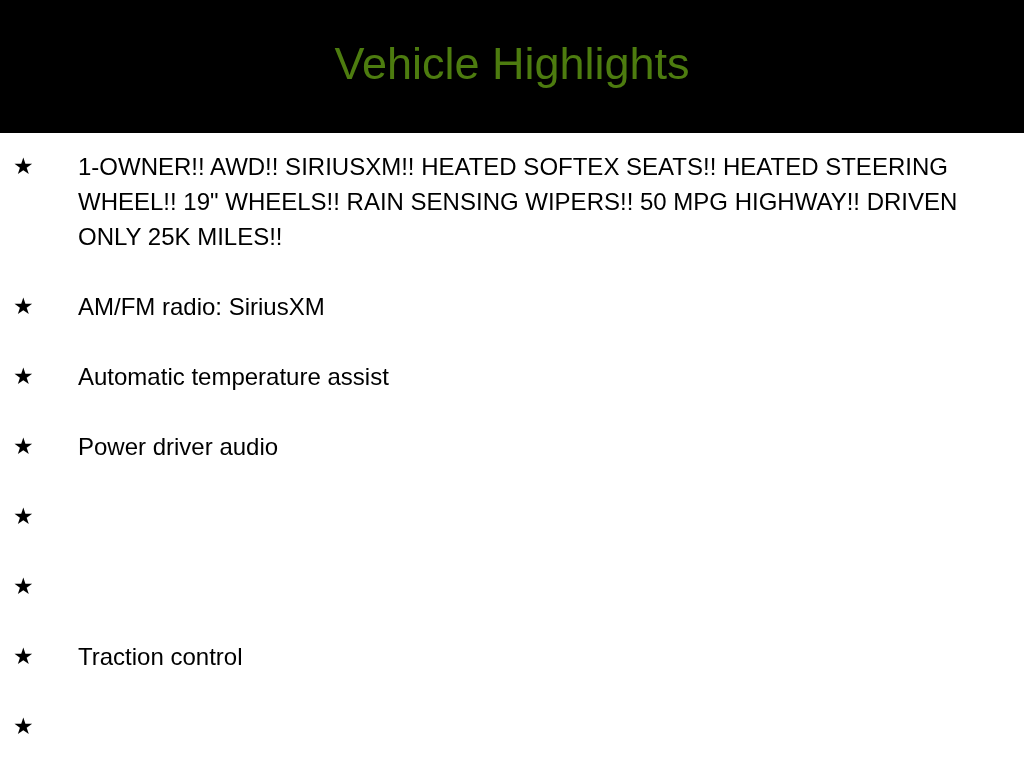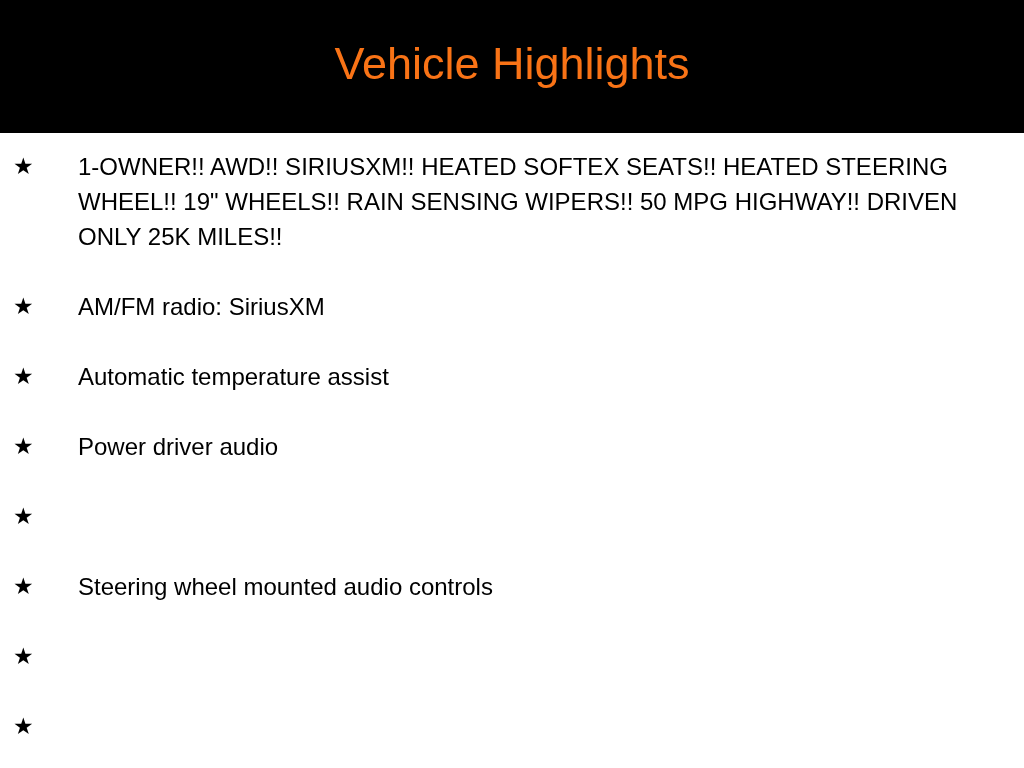--- a/index.html
+++ b/index.html
@@ -20,21 +20,21 @@
   }
   .header {
     width: 100%;
     height: 133px;
     background: #000000;
     display: flex;
     align-items: center;
     justify-content: center;
   }
   .header .title {
-    color: #f97316;
+    color: #4d7c0f;
     font-size: 45px;
     font-weight: 400;
     letter-spacing: 0px;
     line-height: 1;
     padding-bottom: 6px;
   }
   .content {
     padding: 16px 40px 0 13px;
   }
   .list-item {
@@ -87,25 +87,25 @@
       <span class="bullet">★</span>
       <span class="item-text">Power driver audio</span>
     </div>
 
     <div class="list-item">
       <span class="bullet">★</span>
     </div>
 
     <div class="list-item">
       <span class="bullet">★</span>
-      <span class="item-text">Steering wheel mounted audio controls</span>
     </div>
 
     <div class="list-item">
       <span class="bullet">★</span>
+      <span class="item-text">Traction control</span>
     </div>
 
     <div class="list-item">
       <span class="bullet">★</span>
     </div>
   </div>
 
 </div>
 
 </body></html>

